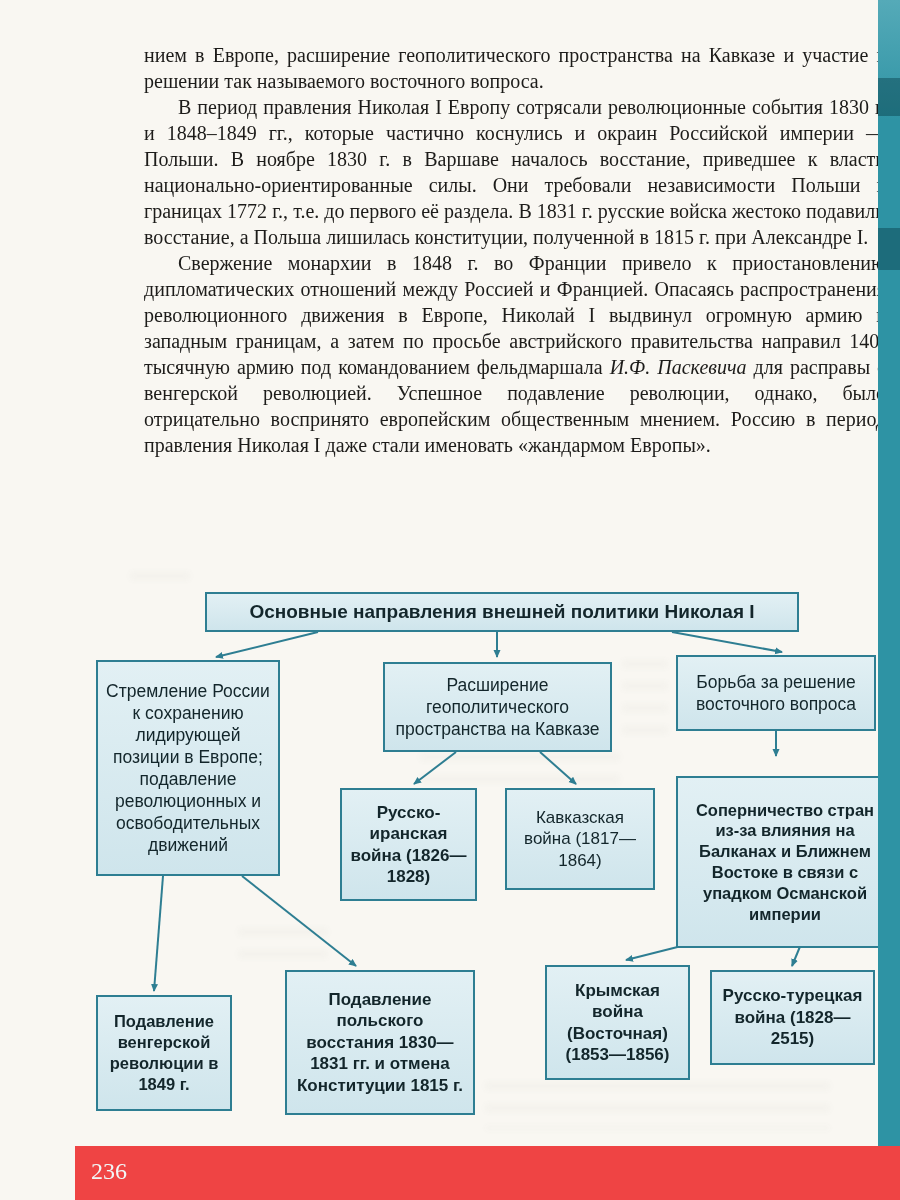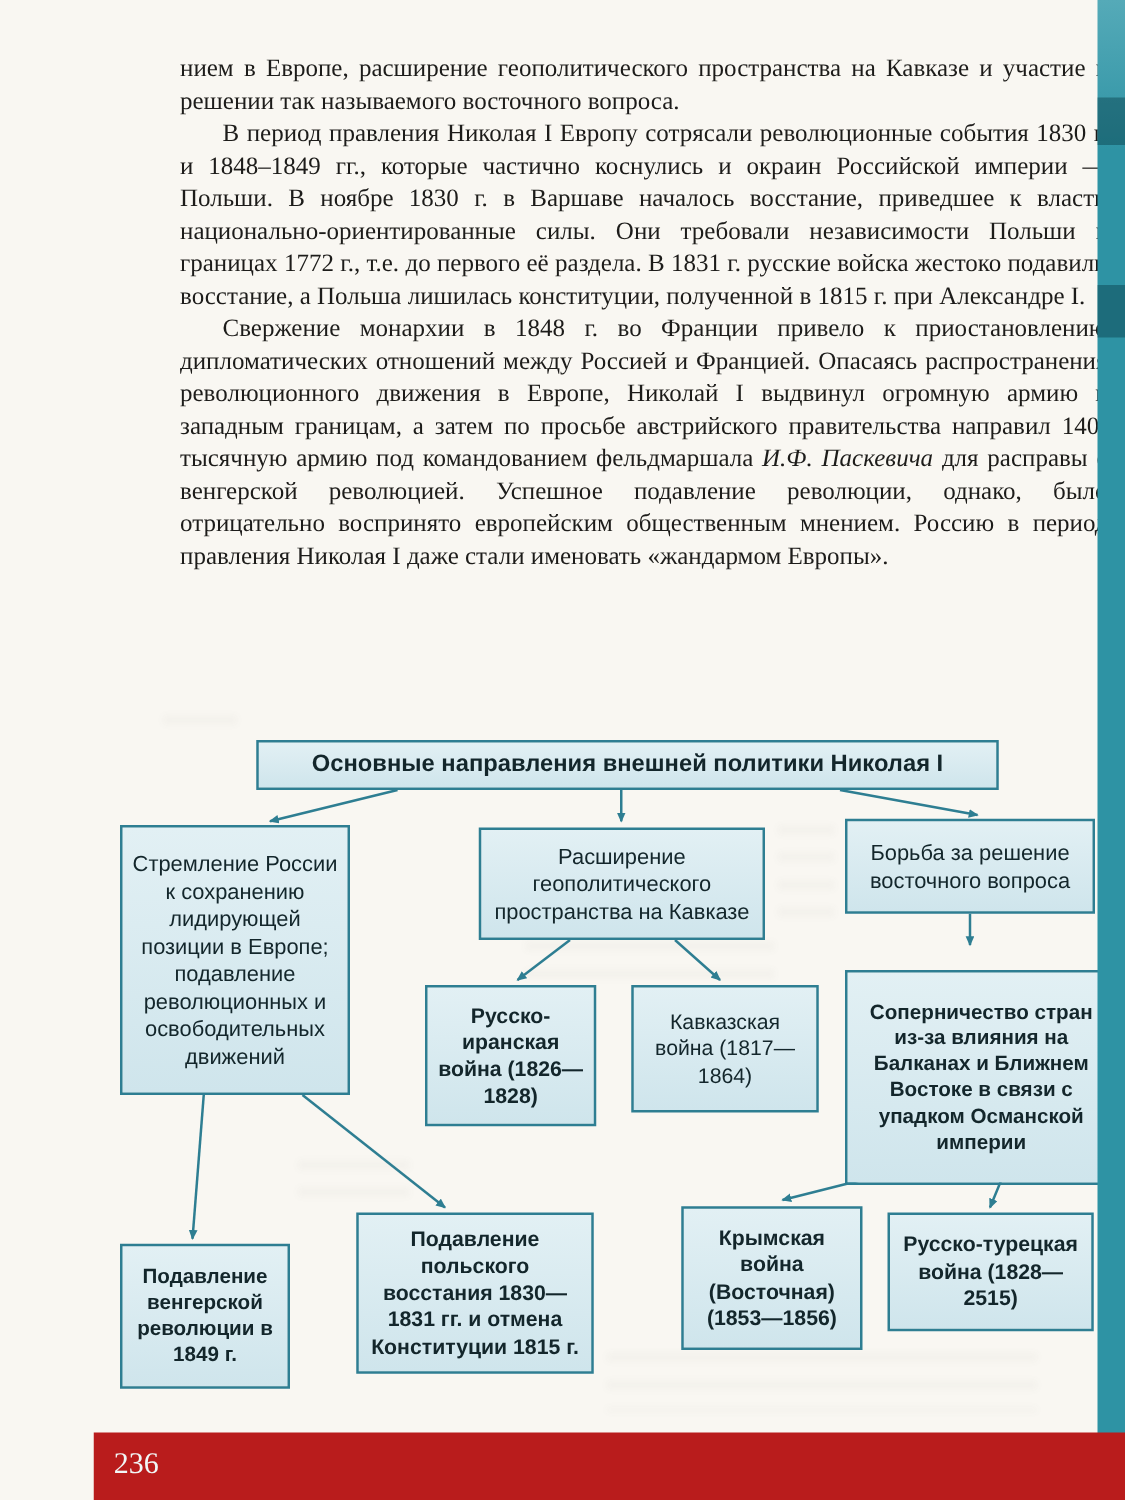--- a/index.html
+++ b/index.html
@@ -42,38 +42,38 @@
     line-height:1.26;
   }
   .n-title        { left:205px; top:12px;  width:594px; height:40px; font-weight:bold; font-size:19px; }
   .n-europe       { left:96px;  top:80px;  width:184px; height:216px; font-size:17.5px; }
   .n-caucasus-dir { left:383px; top:82px;  width:229px; height:90px;  font-size:17.5px; }
   .n-eastern      { left:676px; top:75px;  width:200px; height:76px;  font-size:17.5px; }
   .n-rus-iran     { left:340px; top:208px; width:137px; height:113px; font-weight:bold; font-size:17px; }
   .n-cauc-war     { left:505px; top:208px; width:150px; height:102px; font-weight:normal; font-size:17px; }
   .n-rivalry      { left:676px; top:180px; width:218px; height:172px; font-weight:bold; font-size:16.5px;margin-top:16px; }
   .n-hungary      { left:96px;  top:415px; width:136px; height:116px; font-weight:bold; font-size:16.5px; }
-  .n-poland       { left:285px; top:390px; width:190px; height:129px; font-weight:bold; font-size:17px; }
+  .n-poland       { left:285px; top:390px; width:190px; height:145px; font-weight:bold; font-size:17px; }
   .n-crimea       { left:545px; top:385px; width:145px; height:115px; font-weight:bold; font-size:17px; }
   .n-rus-turkey   { left:710px; top:390px; width:165px; height:95px;  font-weight:bold; font-size:17px; }
 
   
   .edge-right {
     position:absolute; right:0; top:0; width:22px; height:1200px;
     background:linear-gradient(180deg,#55aab8 0%,#2e93a4 10%,#2e93a4 100%);
   }
   .edge-mark {
     position:absolute; right:0; width:22px;
     background:rgba(9,62,74,.45);
   }
   .edge-mark.m1 { top:78px;  height:38px; }
   .edge-mark.m2 { top:228px; height:42px; }
   .edge-bottom {
     position:absolute; left:75px; top:1146px; width:825px; height:54px;
-    background:#b91c1c;
+    background:#ef4444;
   }
   .pagenum {
     position:absolute; left:16px; top:12px;
     color:#f1f7f7; font-size:24px;
     font-family:"Liberation Serif", serif;
   }
 
   
   .ghost {
     position:absolute;

